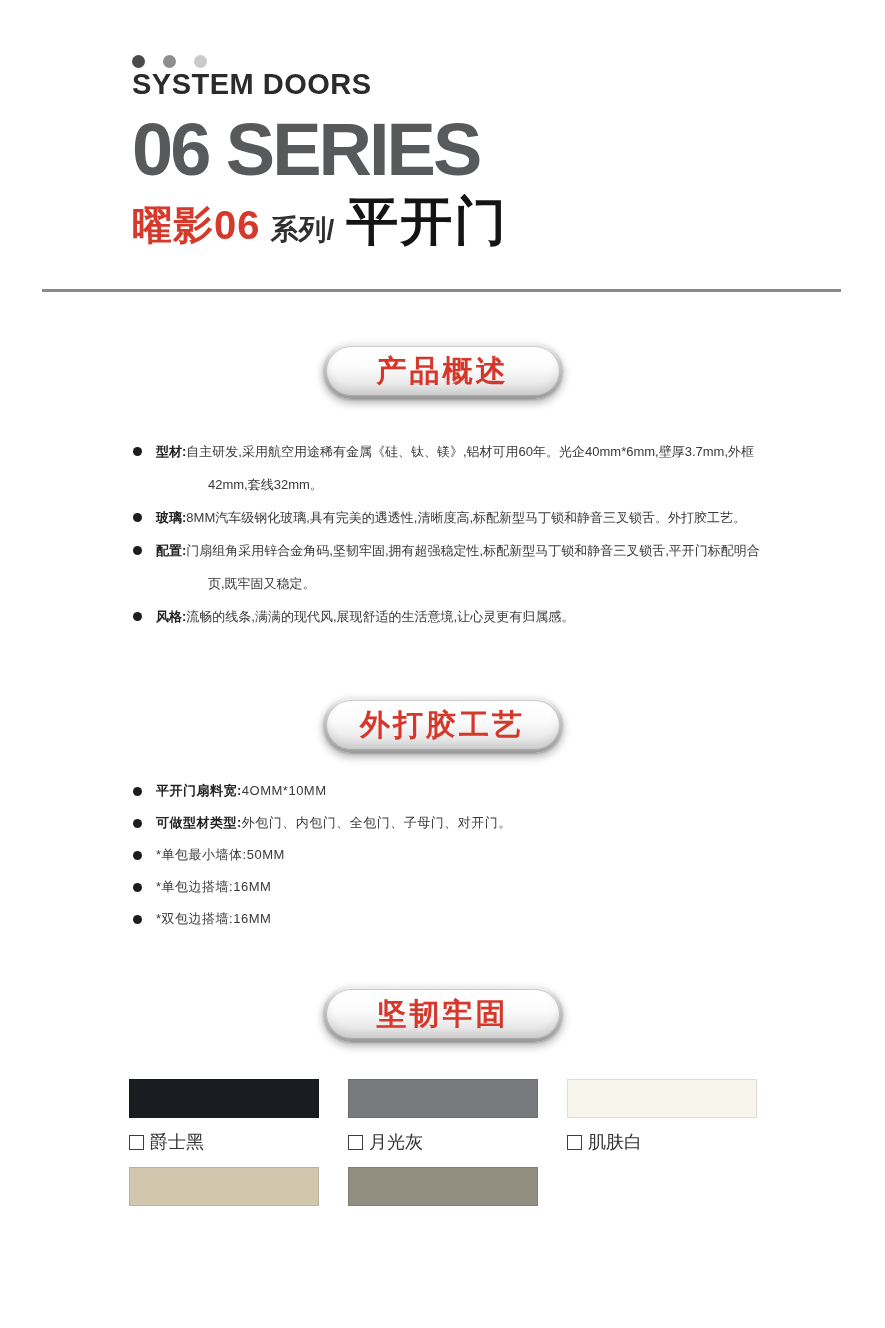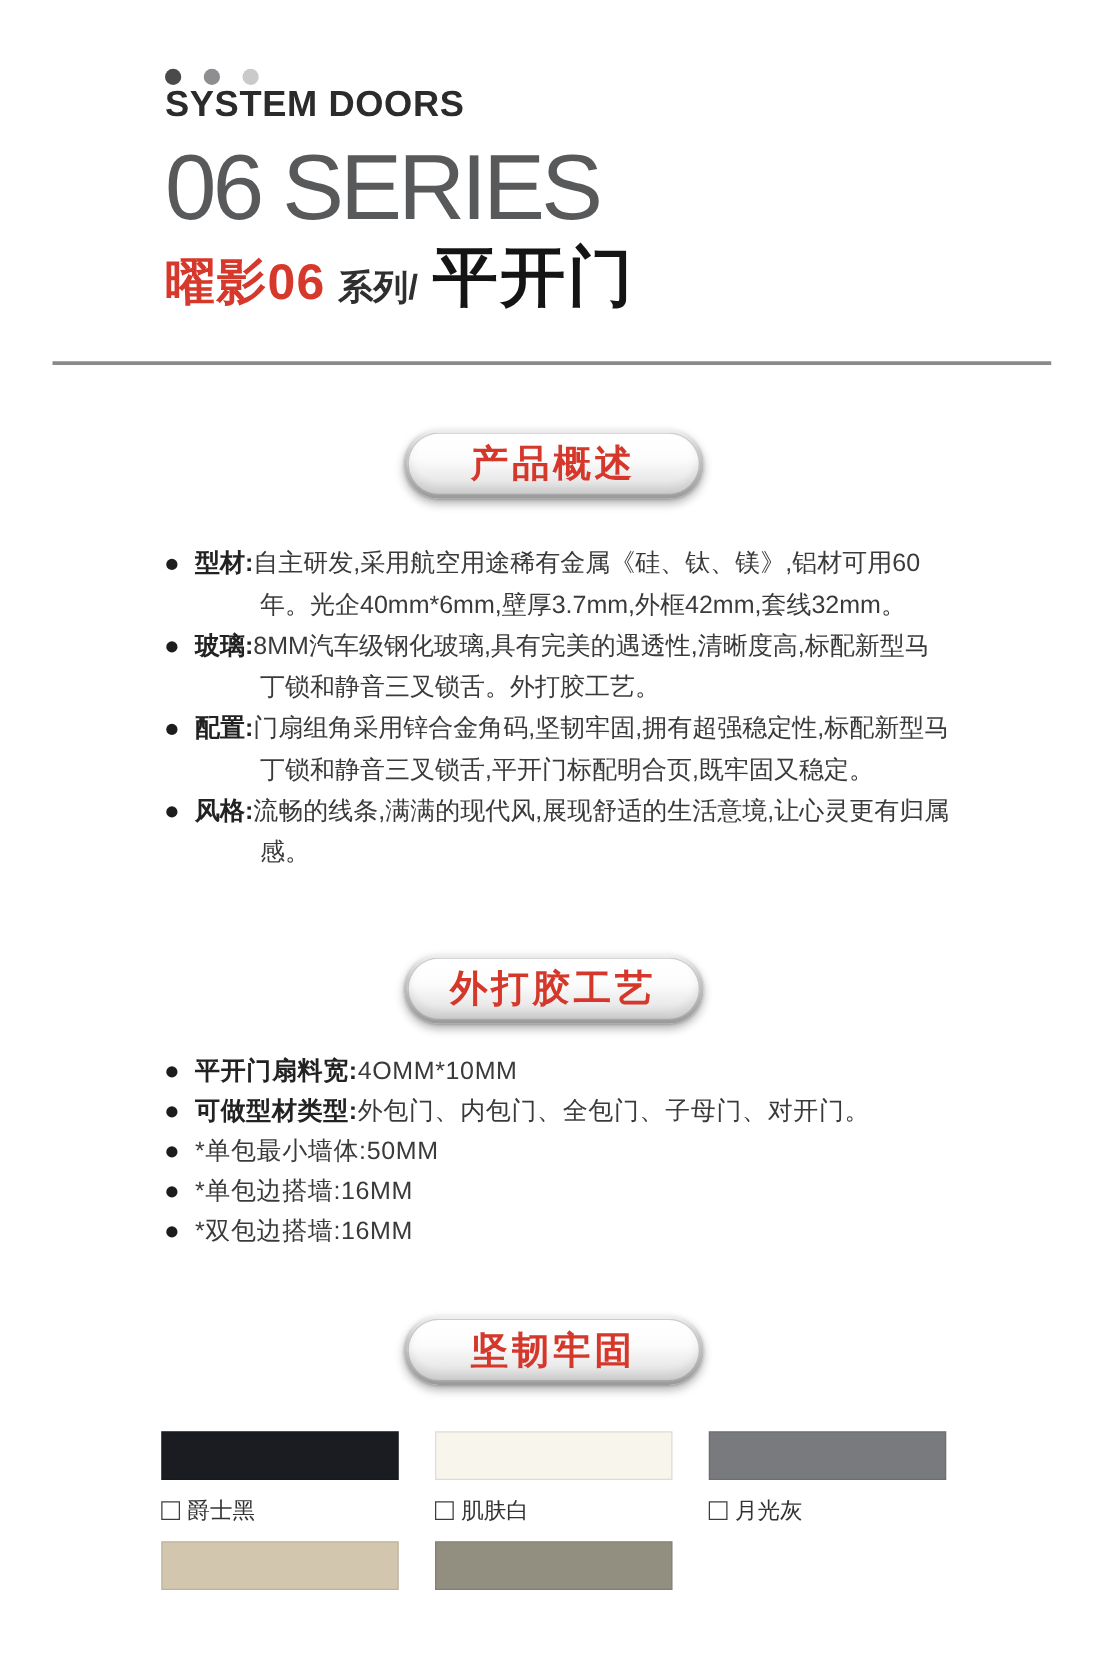--- a/index.html
+++ b/index.html
@@ -13,21 +13,21 @@
 
   
   .header { padding: 55px 0 0 132px; }
   .dots { display: flex; gap: 18px; height: 13px; }
   .dot { width: 13px; height: 13px; border-radius: 50%; }
   .eyebrow {
     font-size: 29px; font-weight: 600;
     color: #2b2b2b; letter-spacing: 0.5px;
   }
   .series-title {
-    margin-top: 12px; font-size: 74px; font-weight: 400;
+    margin-top: 12px; font-size: 74px; font-weight: 700;
     color: #58595b; letter-spacing: -3px; line-height: 1;
   }
   .subtitle { display: flex; align-items: baseline; }
   .subtitle .brand { font-size: 40px; font-weight: 800; color: #d6382c; letter-spacing: 1px; }
   .subtitle .middle { font-size: 28px; font-weight: 600; color: #2f2f2f; margin-left: 10px; }
   .subtitle .product { font-size: 52px; font-weight: 900; color: #141414; margin-left: 12px; letter-spacing: 2px; }
 
   .divider {
     margin: 32px 0 0 42px; width: 799px; height: 3px;
     background: #8a8a8a; border: none;
@@ -53,21 +53,21 @@
     background: linear-gradient(180deg, rgba(255,255,255,0.95), rgba(255,255,255,0));
     pointer-events: none;
   }
   .pill-label {
     position: relative; font-size: 30px; font-weight: 800;
     color: #d5372b; letter-spacing: 3px;
   }
 
   
   .bullets { margin: 36px 0 0 133px; width: 630px; }
-  .bullet-item { position: relative; padding-left: 23px; font-size: 20px; line-height: 33px; color: #3a3a3a; }
+  .bullet-item { position: relative; padding-left: 23px; font-size: 13px; line-height: 33px; color: #3a3a3a; }
   .bullet-item .marker {
     position: absolute; left: 0; top: 12px;
     width: 9px; height: 9px; border-radius: 50%; background: #1d1d1d;
   }
   .bullet-item .hang { display: block; padding-left: 52px; text-indent: -52px; }
   .bullet-item .lbl { font-weight: 800; color: #222; }
 
   .features { margin: 27px 0 0 133px; width: 630px; }
   .features .bullet-item { line-height: 22px; margin-bottom: 10px; letter-spacing: 0.5px; }
   .features .bullet-item .marker { top: 7px; }
@@ -187,34 +187,34 @@
 
   <div class="swatch-grid">
     <div class="swatch-item">
       <div class="swatch" style="background: rgb(27, 28, 33);"></div>
       <div class="swatch-label">
         <span class="checkbox-square"></span>
         <span>爵士黑</span>
       </div>
     </div>
     <div class="swatch-item">
+      <div class="swatch" style="background: rgb(121, 122, 126);"></div>
+      <div class="swatch-label">
+        <span class="checkbox-square"></span>
+        <span>月光灰</span>
+      </div>
+    </div>
+    <div class="swatch-item">
       <div class="swatch" style="background: rgb(248, 245, 236);"></div>
       <div class="swatch-label">
         <span class="checkbox-square"></span>
         <span>肌肤白</span>
       </div>
     </div>
     <div class="swatch-item">
-      <div class="swatch" style="background: rgb(121, 122, 126);"></div>
-      <div class="swatch-label">
-        <span class="checkbox-square"></span>
-        <span>月光灰</span>
-      </div>
-    </div>
-    <div class="swatch-item">
       <div class="swatch" style="background: rgb(210, 198, 175);"></div>
 
     </div>
     <div class="swatch-item">
       <div class="swatch" style="background: rgb(146, 142, 128);"></div>
 
     </div>
   </div>
 
 </div>

